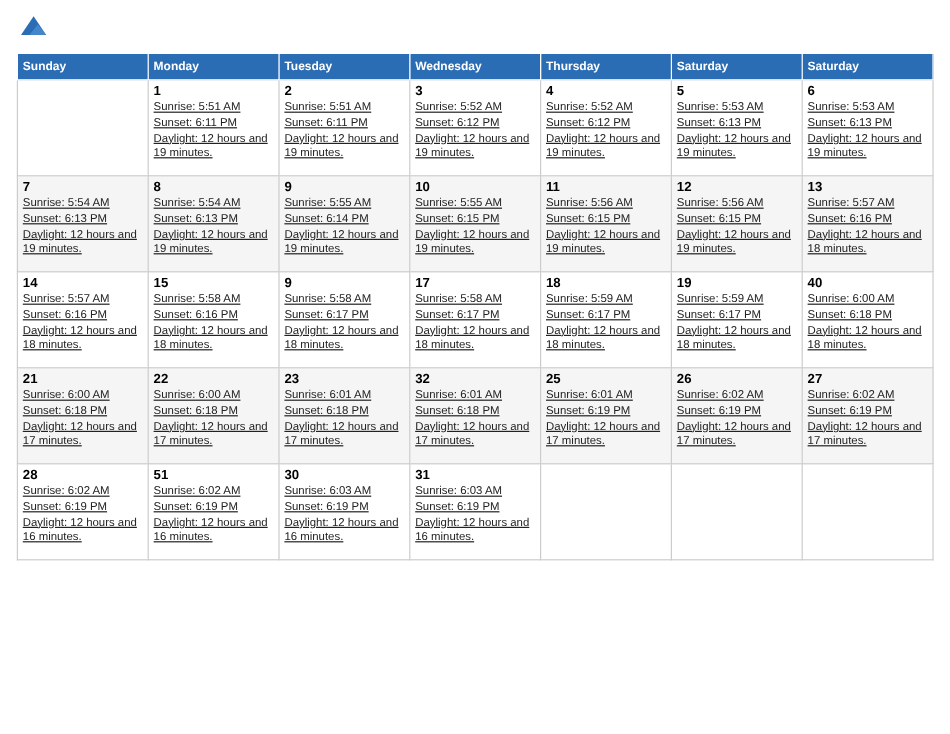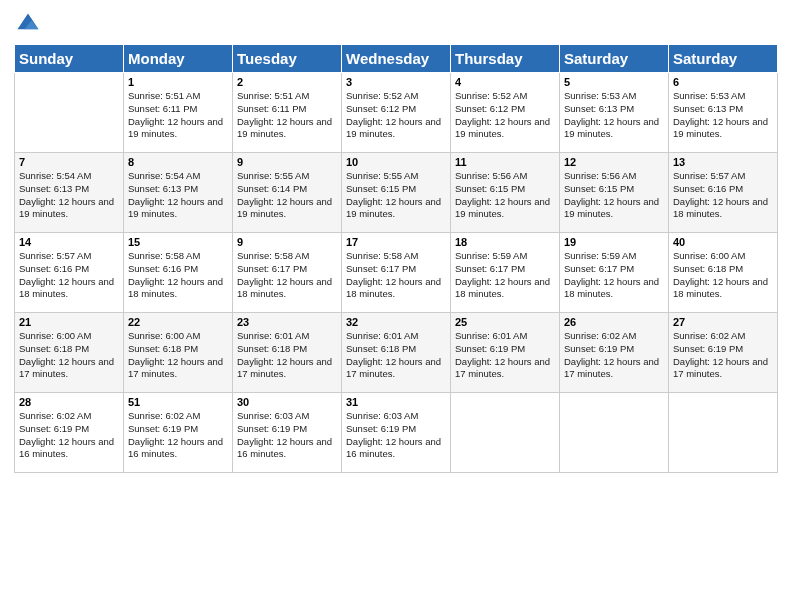--- a/index.html
+++ b/index.html
@@ -62,21 +62,21 @@
     table {
       width: 100%;
       border-collapse: collapse;
       font-size: 9.5px;
     }
     thead tr th {
       background-color: #2a6db5;
       color: #fff;
       padding: 5px 4px;
       text-align: left;
-      font-size: 15px;
+      font-size: 10px;
       font-weight: bold;
       border: 1px solid #fff;
     }
     tbody tr td {
       border: 1px solid #ccc;
       vertical-align: top;
       padding: 3px 4px;
       width: 14.28%;
       height: 80px;
       background: #fff;
@@ -86,20 +86,21 @@
     }
     .day-num {
       font-weight: bold;
       font-size: 11px;
       display: block;
       margin-bottom: 2px;
     }
     .day-info {
       color: #222;
       line-height: 1.35;
+      text-decoration: underline;
     }
     .empty-cell {
       background: #fff !important;
     }
   </style>
 </head>
 <body>
 
 <div class="page">
   <div class="header">

